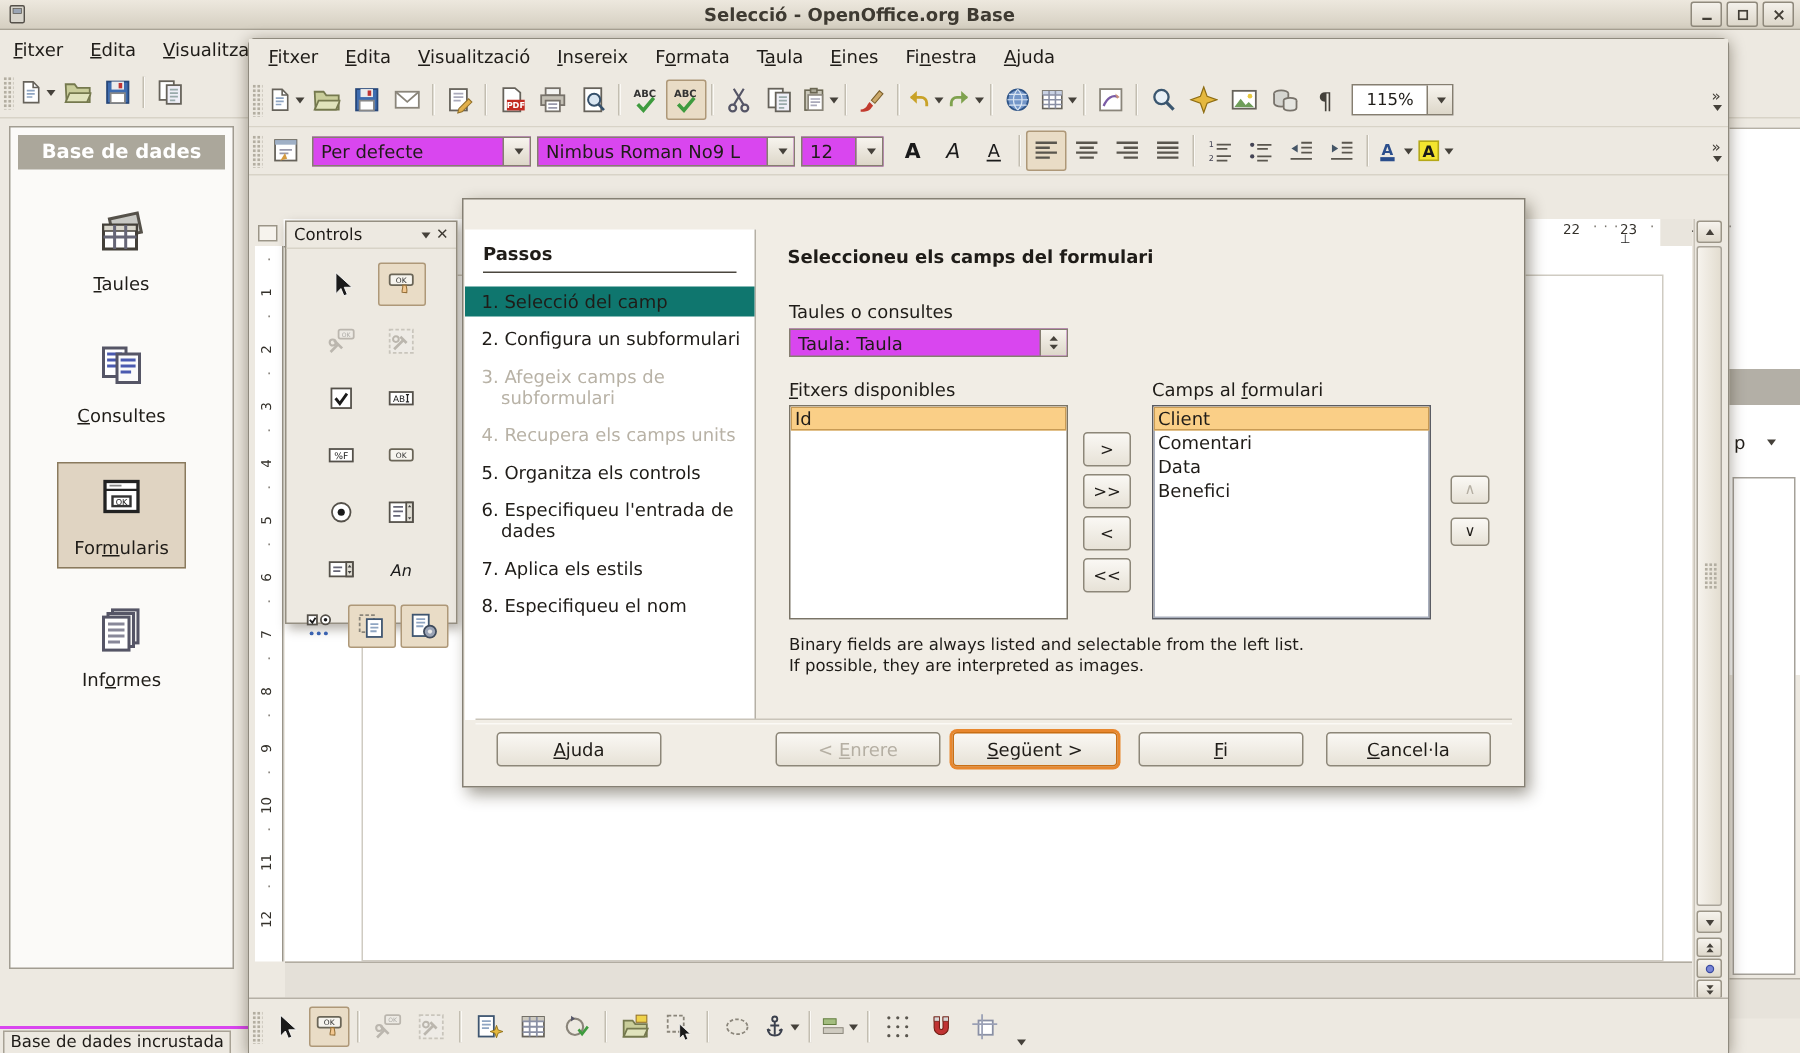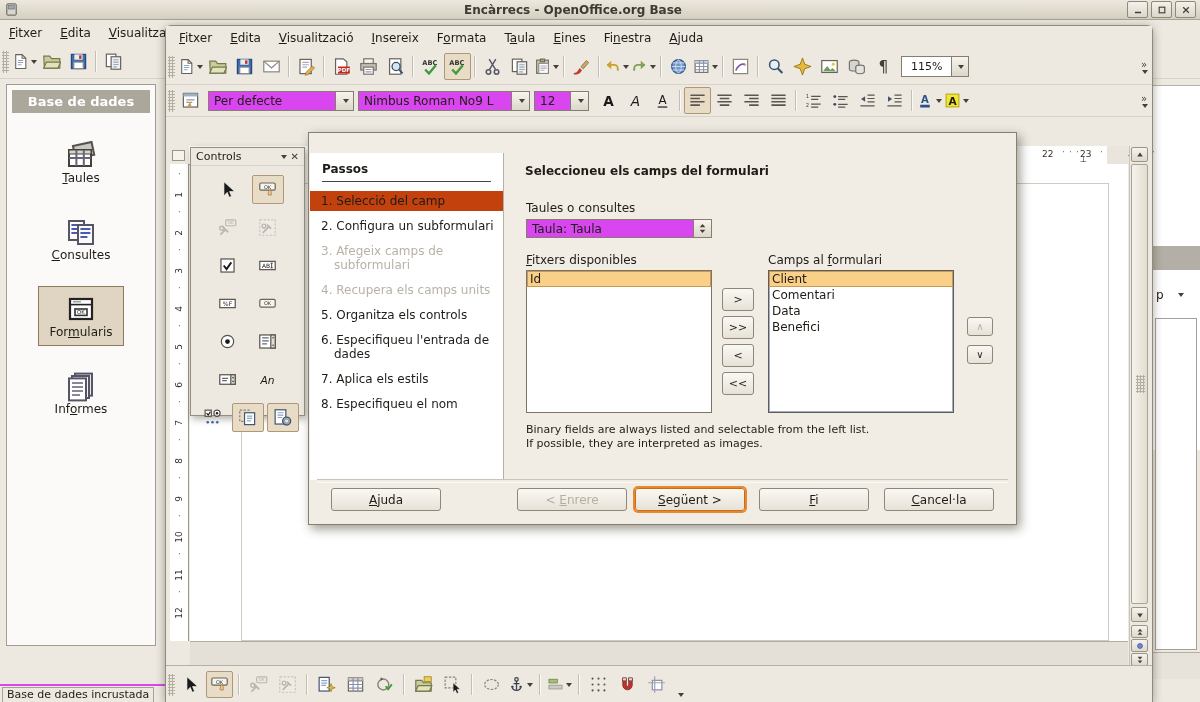--- a/index.html
+++ b/index.html
@@ -58,21 +58,21 @@
           border:1px solid #858074;box-shadow:3px 4px 10px rgba(40,30,10,.45);z-index:30}
   .dlg-title{height:19px;display:flex;align-items:center;padding:0 2px 0 4px;
              background:linear-gradient(#F9BA6B,#EC8A19);border-bottom:1px solid #B66A0D}
   .dlg-title .title{color:#fff;text-shadow:1px 1px 1px rgba(120,60,0,.7);font-size:12px}
   .dlg-close{width:16px;height:15px;border:1px solid #FCE3C2;border-radius:2px;
              background:linear-gradient(#F7AE55,#E88A1E);display:flex;align-items:center;justify-content:center}
   .dlg-steps{left:1px;top:20px;width:194px;height:327px;background:#fff;border-right:1px solid #B5B0A5;box-sizing:border-box}
   .steps-hd{font-weight:bold;font-size:12px;margin:9px 12px 0;padding-bottom:5px;border-bottom:1px solid #4A463E}
   .steps{margin-top:9px}
   .step{font-size:12px;padding:3px 6px 3px 24px;text-indent:-13px;margin-bottom:5px}
-  .step.active{background:#c2410c}
+  .step.active{background:#0f766e}
   .step.disabled{color:#B8B2A6}
   .dlg-h{font-weight:bold;font-size:12px}
   .lbl{font-size:12px}
   .mv-btn{width:32px;height:23px;font-size:11px}
   .ud-btn{width:26px;height:19px;font-size:10px}
   .dlg-sep{left:8px;right:8px;top:346px;height:2px;border-top:1px solid #C9C4B9;border-bottom:1px solid #FBF9F5}
   .dlg-btn{width:110px}
   .note{font-size:11px;line-height:14px}
   
   #controls-tb{left:190px;top:147px;width:113px;height:267px;background:#EDE9E1;border:1px solid #958F82;
@@ -85,39 +85,39 @@
   
   .hruler{background:#fff;border-bottom:1px solid #9A958A;font-size:9px;color:#33302A}
   .hnum{position:absolute;top:3px}
   .hdot{position:absolute;top:1px;color:#77726A}
   .vr-cell{height:38px;display:flex;align-items:center;justify-content:center;flex:none;position:relative}
   .vr-cell span{transform:rotate(-90deg);font-size:9px;color:#33302A;display:block}
   .vr-cell::before{content:"·";position:absolute;top:-7px;left:8px;color:#77726A;font-size:9px}
   .sb-btn{background:linear-gradient(#F6F3ED,#DFD9CC);border:1px solid #9B9587;border-radius:2px;
           display:flex;align-items:center;justify-content:center;box-sizing:border-box}
   
-  .side-item{display:flex;flex-direction:column;align-items:center;gap:0;font-size:12px;
+  .side-item{display:flex;flex-direction:column;align-items:center;gap:11px;font-size:12px;
              padding:6px 10px;border:1px solid transparent}
   .side-item.selected{background:#E0D4C2;border-color:#8A7A5E}
   .side-item .big{width:36px;height:32px;display:flex}
   .panel-hd{background:#ABA79B;color:#fff;font-weight:bold;font-size:13px;text-align:center;
             height:23px;line-height:23px;margin:5px}
 </style>
 </head>
 <body>
 
 <div class="abs" id="base-win" style="left:0;top:0;width:1200px;height:702px">
   <div class="titlebar" style="height:20px">
     <span class="app-ic">
         <svg class="ic" viewBox="0 0 16 16">
           <rect x="3" y="2" width="10" height="12" rx="1" fill="#D8D5CC" stroke="#55514A"></rect>
           <rect x="5" y="4" width="6" height="3.5" fill="#9AA5B5" stroke="#55514A" stroke-width=".5"></rect>
         </svg>
       </span>
-    <span class="title">Encàrrecs - OpenOffice.org Base</span>
+    <span class="title">Selecció - OpenOffice.org Base</span>
     <span class="winbtns">
       <span class="win-btn">
           <svg viewBox="0 0 16 16">
             <path d="M3 12h10" stroke="#423E36" stroke-width="2.4"></path>
           </svg>
         </span>
       <span class="win-btn">
           <svg viewBox="0 0 16 16">
             <rect x="3.5" y="3.5" width="9" height="9" fill="none" stroke="#423E36" stroke-width="1.8"></rect>
           </svg>

